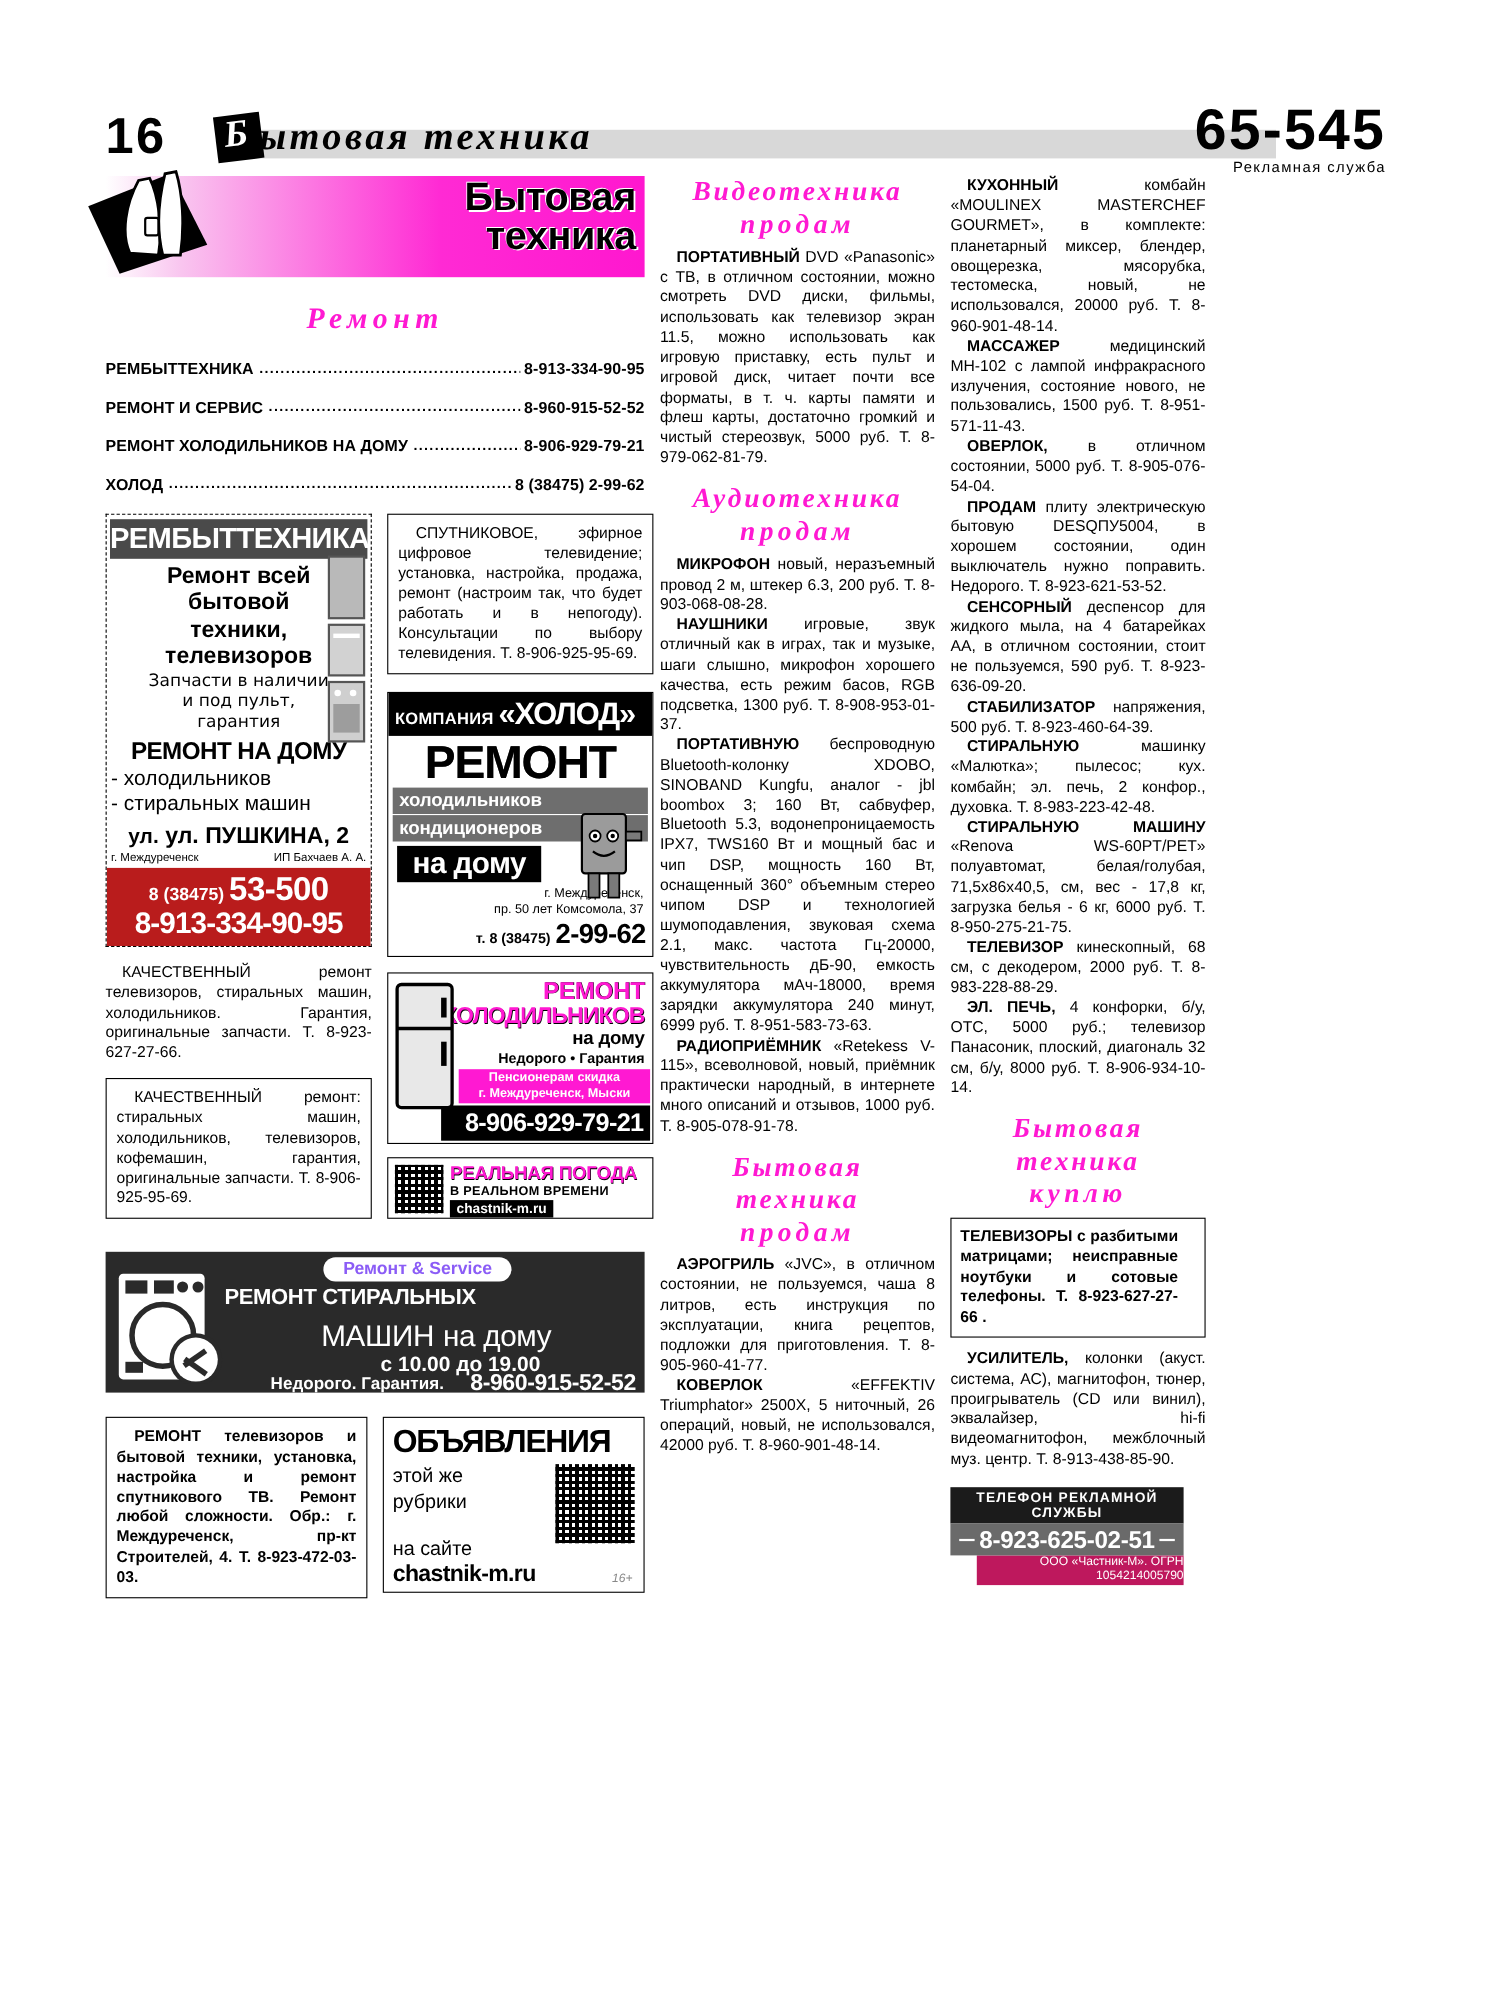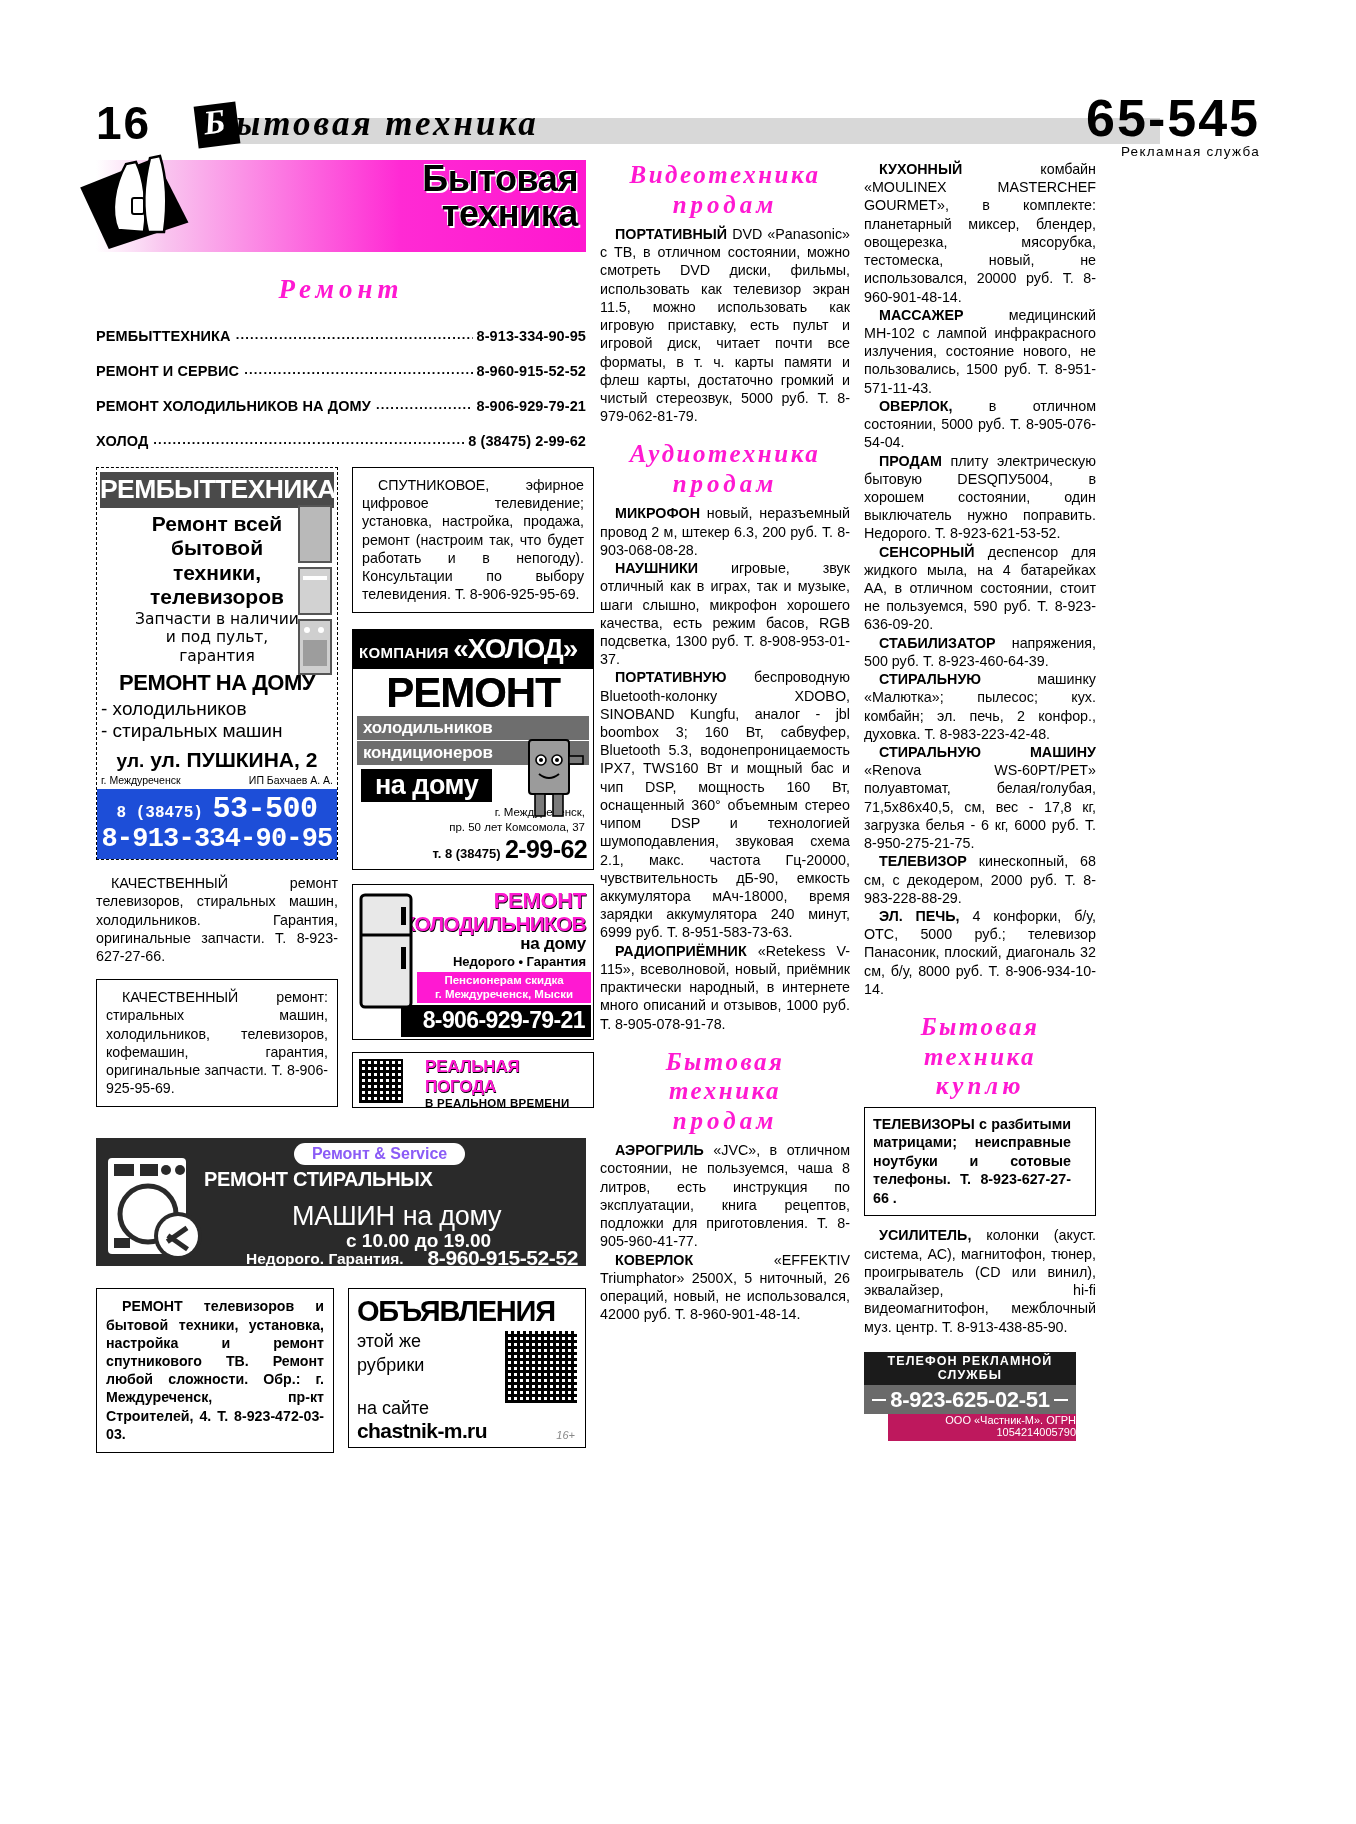--- a/index.html
+++ b/index.html
@@ -99,21 +99,21 @@
     letter-spacing:-0.6px; padding:2px 0 3px 0; margin:4px 3px 3px 3px;
   }
   .rembyt-l1 { text-align:center; font-size:21px; font-weight:bold; line-height:1.06; padding:2px 2px 0 2px;}
   .rembyt-l2 { text-align:center; font-size:15.5px; line-height:1.12; padding:3px 2px 2px 2px; font-family:"DejaVu Sans", sans-serif;}
   .rembyt-l3 { text-align:center; font-size:22px; font-weight:bold; padding:3px 0 0 0; letter-spacing:-0.5px;}
   .rembyt-l4 { font-size:19px; padding:2px 0 0 4px; }
   .rembyt-l5 { font-size:19px; padding:0 0 2px 4px; }
   .rembyt-addr { text-align:center; font-size:21px; font-weight:bold; padding-top:4px; }
   .rembyt-addr small { font-size:19px; font-weight:bold; }
   .rembyt-city { display:flex; justify-content:space-between; font-size:10.5px; padding:2px 4px 3px 4px; }
-  .rembyt-phones { background:#1d4ed8; color:#fff; padding:3px 2px 5px 2px;font-family:Liberation Mono, monospace; }
+  .rembyt-phones { background:#b91c1c; color:#fff; padding:3px 2px 5px 2px; }
   .rembyt-p1 { text-align:center; font-weight:bold; font-size:16px; }
   .rembyt-p1 b { font-size:30px; letter-spacing:-0.5px; }
   .rembyt-p2 { text-align:center; font-weight:bold; font-size:27px; letter-spacing:-0.8px; margin-top:-2px;}
   .fridge-art { position:absolute; right:2px; top:34px; width:40px; }
 
   
   .holod { width:242px; border:1px solid #000; background:#fff; overflow:hidden; position:relative;}
   .holod-top { background:#000; color:#fff; font-weight:bold; padding:3px 4px 4px 6px; white-space:nowrap;}
   .holod-top .k { font-size:15px; letter-spacing:0.3px; }
   .holod-top .h { font-size:28px; letter-spacing:-1px; }
@@ -144,21 +144,21 @@
   .fridgead-hdr .r { font-size:22px; font-weight:bold; color:#ff19d2; letter-spacing:-0.3px; text-shadow:0.6px 0.6px 0 #000;}
   .fridgead-hdr .h { font-size:21px; font-weight:bold; color:#ff19d2; letter-spacing:-0.8px; text-shadow:0.6px 0.6px 0 #000; line-height:0.95;}
   .fridgead-hdr .n { font-size:17px; font-weight:bold; letter-spacing:-0.2px;}
   .fridgead-hdr .g { font-size:13px; font-weight:bold;}
   .fridgead-pens { background:#ff19d2; color:#fff; font-size:11.5px; font-weight:bold; text-align:center; padding:2px 0; margin:3px 2px 0 64px; line-height:1.2;}
   .fridgead-phone { background:#000; color:#fff; text-align:right; font-size:23px; font-weight:bold; padding:2px 6px 3px 0; margin:2px 2px 2px 48px; letter-spacing:-0.6px;}
   .bigfridge-art { position:absolute; left:4px; top:6px; width:58px; }
 
   
   .weather { width:242px; border:1px solid #000; position:relative; height:56px; overflow:hidden;}
-  .weather .wtxt { position:absolute; left:72px; top:4px; }
+  .weather .wtxt { position:absolute; left:56px; top:4px; }
   .weather .w1 { font-size:17px; font-weight:bold; color:#ff19d2; text-shadow:0.5px 0.5px 0 #000; letter-spacing:-0.2px;}
   .weather .w2 { font-size:11.5px; font-weight:bold; letter-spacing:0.3px;}
   .weather .w3 { background:#000; color:#fff; font-size:12.5px; font-weight:bold; padding:1px 6px; display:inline-block; margin-top:2px;}
   .qr { background:
       repeating-linear-gradient(0deg,#000 0 3px,#fff 3px 6px),
       repeating-linear-gradient(90deg,#000 0 3px,transparent 3px 6px);
     background-blend-mode:multiply;
   }
 
   

